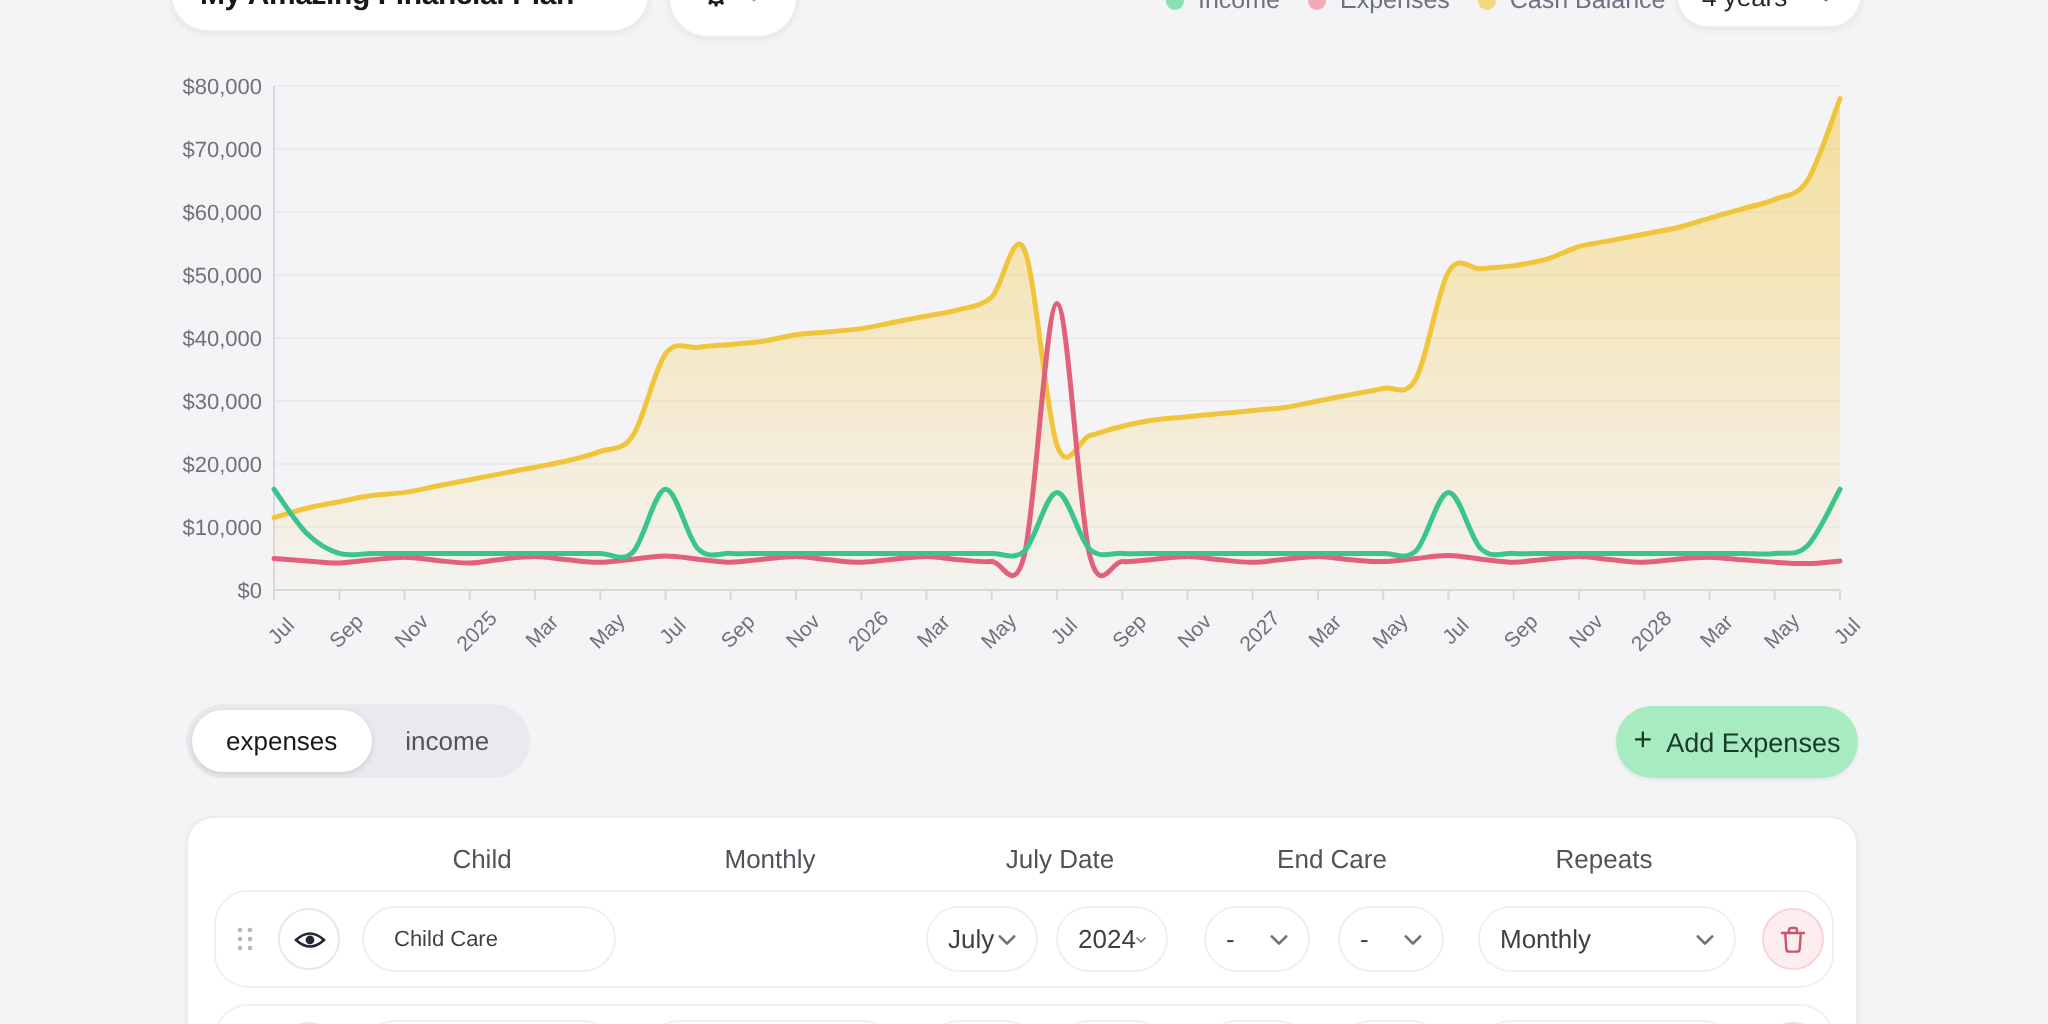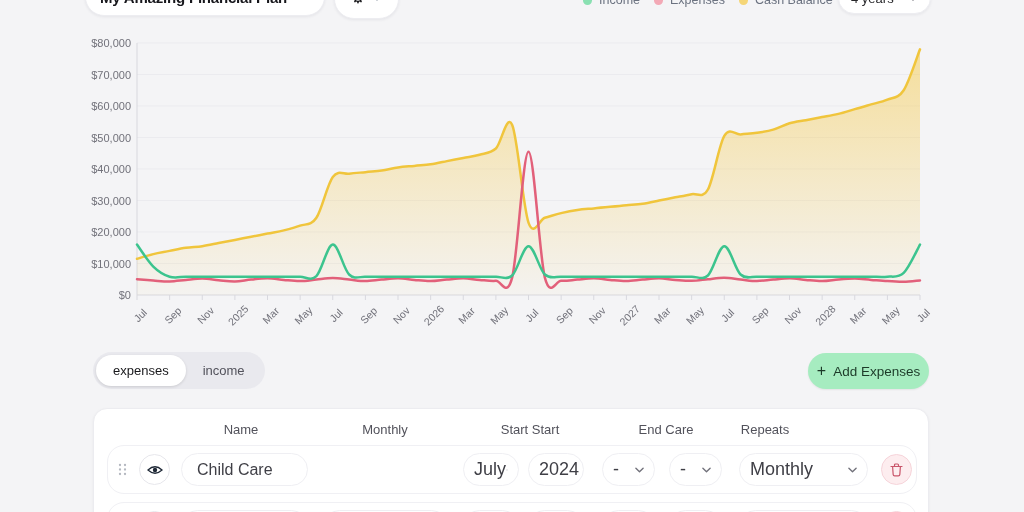--- a/index.html
+++ b/index.html
@@ -33,23 +33,23 @@
   #add-btn{left:808px;top:353px;width:121px;height:36px;border-radius:18px;background:#a6ecc0;
       display:flex;align-items:center;justify-content:center;gap:7px;font-size:13.5px;color:#1c3a28;
       box-shadow:0 1px 2px rgba(0,0,0,.07);cursor:pointer;border:none;}
   #add-btn .plus{font-size:16px;font-weight:500;line-height:1;}
   
   #table-card{left:93px;top:408px;width:836px;height:130px;background:#fff;border-radius:14px;
       border:1px solid #ececf0;box-shadow:0 1px 3px rgba(0,0,0,.05);box-sizing:border-box;}
   .th{position:absolute;top:13px;font-size:13px;color:#52525b;transform:translateX(-50%);white-space:nowrap;}
   .row{position:absolute;left:13px;width:808px;height:47px;border:1px solid #f0f0f4;border-radius:17px;background:#fff;}
   .ctl{position:absolute;box-sizing:border-box;background:#fff;border:1px solid #efeff3;border-radius:17px;
-      height:33px;top:7px;font-size:16px;color:#3f3f46;}
+      height:33px;top:7px;font-size:11px;color:#3f3f46;}
   input.ctl{padding:0 15px;outline:none;font-family:"Liberation Sans",sans-serif;}
-  .sel{display:flex;align-items:center;justify-content:space-between;padding:0 10px;font-size:18px;cursor:pointer;}
+  .sel{display:flex;align-items:center;justify-content:space-between;padding:0 10px;font-size:13px;cursor:pointer;}
   .circle-btn{position:absolute;top:8px;width:31px;height:31px;border-radius:50%;box-sizing:border-box;
       display:flex;align-items:center;justify-content:center;cursor:pointer;background:#fff;border:1px solid #e7e7ec;}
   .del{background:#fdedef;border:1px solid #f6d4da;}
   .drag{position:absolute;left:10px;top:17px;cursor:grab;}
 </style>
 </head>
 <body>
 
 <div id="app">
 
@@ -173,25 +173,25 @@
     <div class="tab active">expenses</div>
     <div class="tab">income</div>
   </div>
 
   <button id="add-btn" class="abs">
     <span class="plus">+</span>
     <span>Add Expenses</span>
   </button>
 
   <div id="table-card" class="abs">
-    <span class="th" style="left:147px">Name</span>
+    <span class="th" style="left:147px">Child</span>
     <span class="th" style="left:291px">Monthly</span>
-    <span class="th" style="left:436px">Start Start</span>
+    <span class="th" style="left:436px">July Date</span>
     <span class="th" style="left:572px">End Care</span>
-    <span class="th" style="left:671px">Repeats</span>
+    <span class="th" style="left:708px">Repeats</span>
 
     <div class="row" style="top:36px">
       <svg class="drag" width="9" height="13" viewBox="0 0 9 13">
         <g fill="#b4b8c0">
             <circle cx="2" cy="2" r="1.15"></circle>
             <circle cx="7" cy="2" r="1.15"></circle>
             <circle cx="2" cy="6.5" r="1.15"></circle>
             <circle cx="7" cy="6.5" r="1.15"></circle>
             <circle cx="2" cy="11" r="1.15"></circle>
             <circle cx="7" cy="11" r="1.15"></circle>

